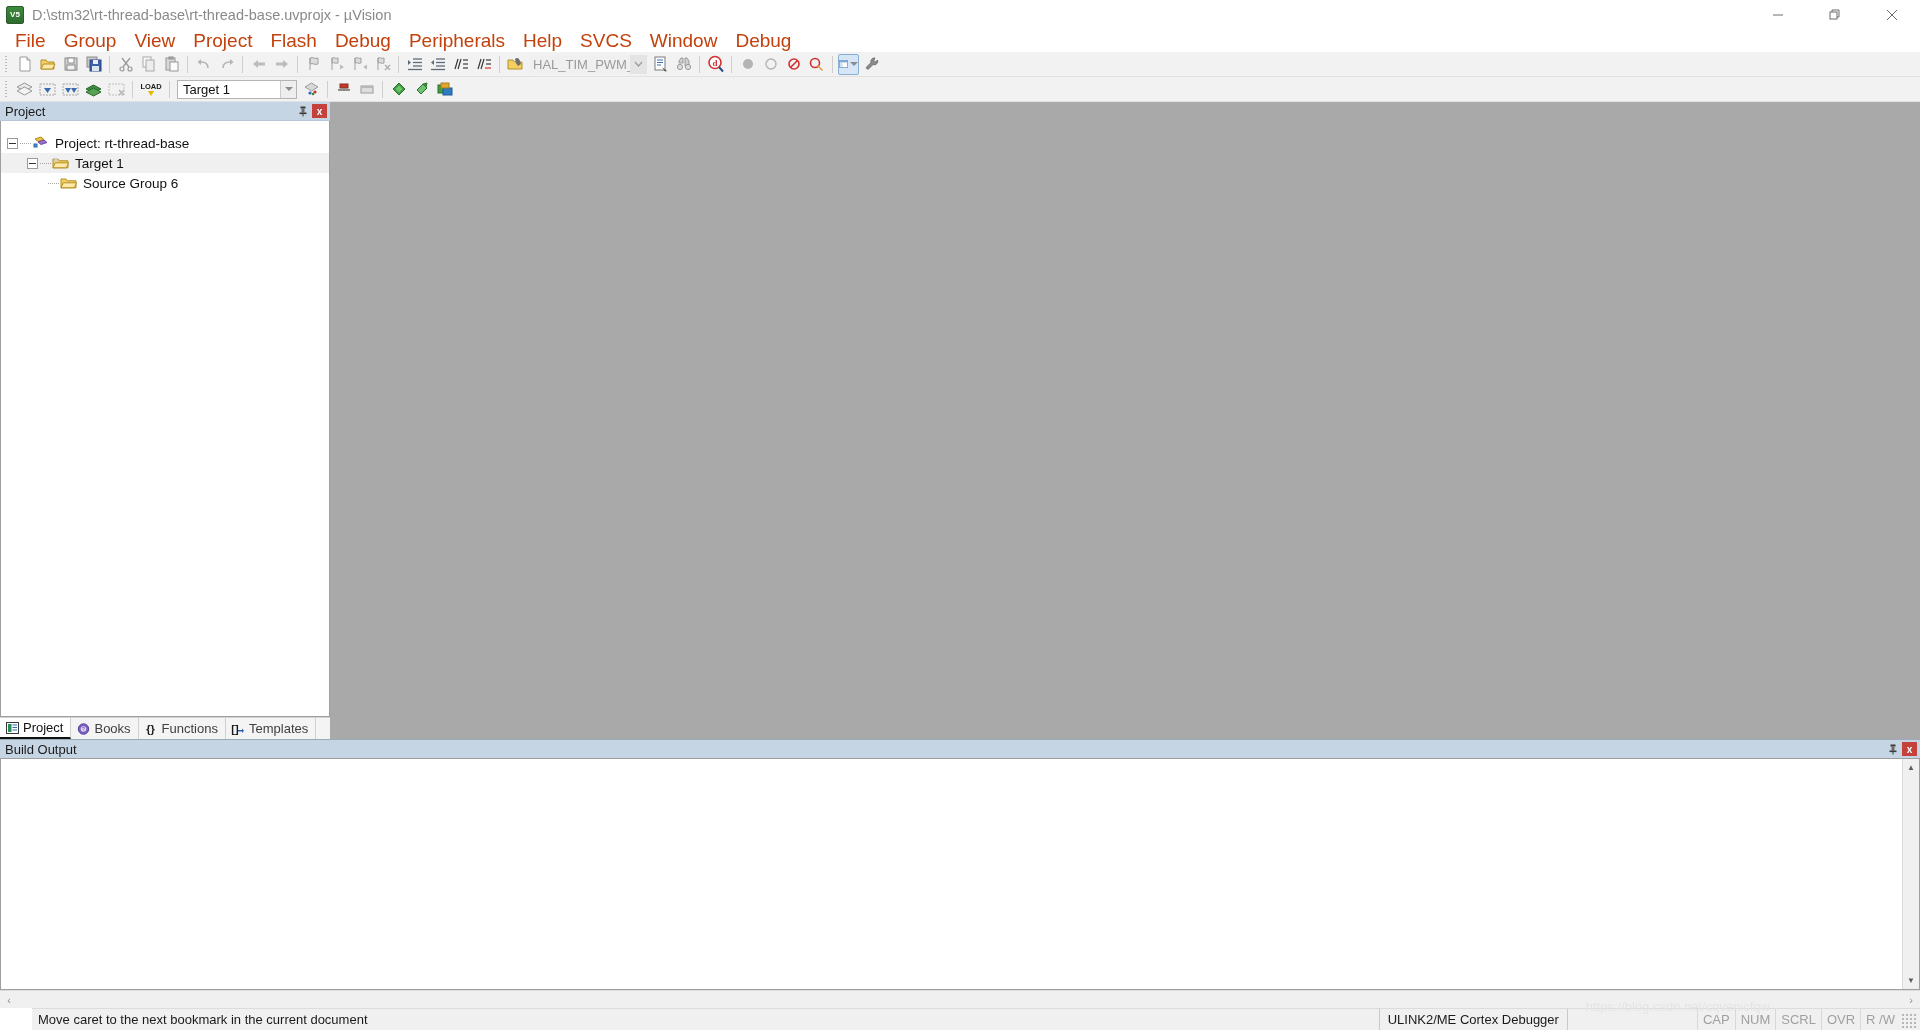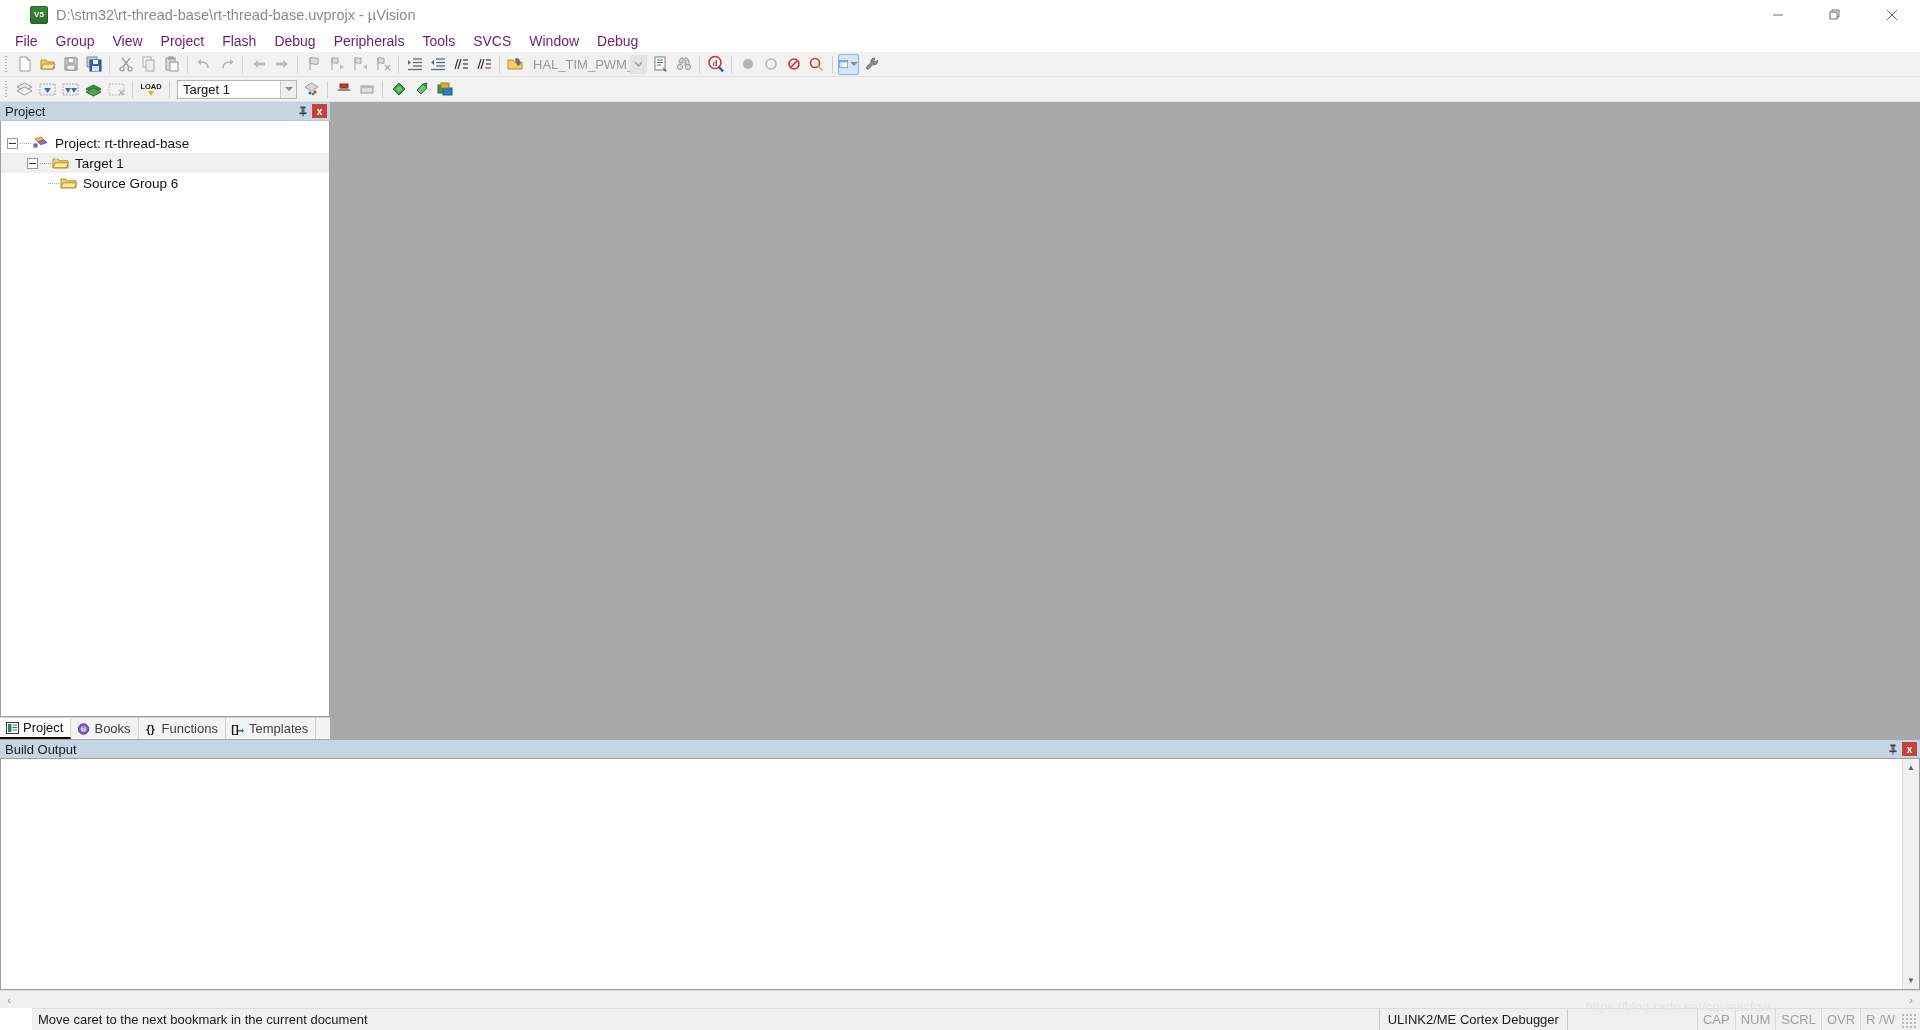--- a/index.html
+++ b/index.html
@@ -16,21 +16,20 @@
     background: #ffffff;
     position: relative;
   }
 
   
   .titlebar {
     height: 30px;
     display: flex; align-items: center;
     background: #ffffff;
     flex: 0 0 30px;
-    padding-left: 24px;
   }
   .app-logo {
     width: 18px; height: 18px; margin-left: 6px; margin-right: 8px;
     background: linear-gradient(#3d8a3d, #2f6b2f);
     border: 1px solid #2a5d2a;
     border-radius: 2px;
     position: relative;
     flex: 0 0 auto;
   }
   .app-logo::after {
@@ -56,21 +55,21 @@
   .win-btn svg { display: block; }
 
   
   .menubar {
     height: 22px; flex: 0 0 22px;
     display: flex; align-items: center;
     padding-left: 6px;
     background: #ffffff;
   }
   .menu-item {
-    font-size: 14px; color: #701a75;
+    font-size: 19px; color: #c2410c;
     padding: 2px 9px;
     white-space: nowrap;
   }
 
   
   .toolbar {
     display: flex; align-items: center;
     background: #f2f2f2;
     border-bottom: 1px solid #e2e2e2;
     height: 25px; flex: 0 0 25px;
@@ -361,21 +360,21 @@
   </div>
 
   <div class="menubar">
     <div class="menu-item">File</div>
     <div class="menu-item">Group</div>
     <div class="menu-item">View</div>
     <div class="menu-item">Project</div>
     <div class="menu-item">Flash</div>
     <div class="menu-item">Debug</div>
     <div class="menu-item">Peripherals</div>
-    <div class="menu-item">Tools</div>
+    <div class="menu-item">Help</div>
     <div class="menu-item">SVCS</div>
     <div class="menu-item">Window</div>
     <div class="menu-item">Debug</div>
   </div>
 
   <div class="toolbar">
     <div class="grip"></div>
 
     <div class="tbtn">
       <svg width="16" height="16" viewBox="0 0 16 16">

